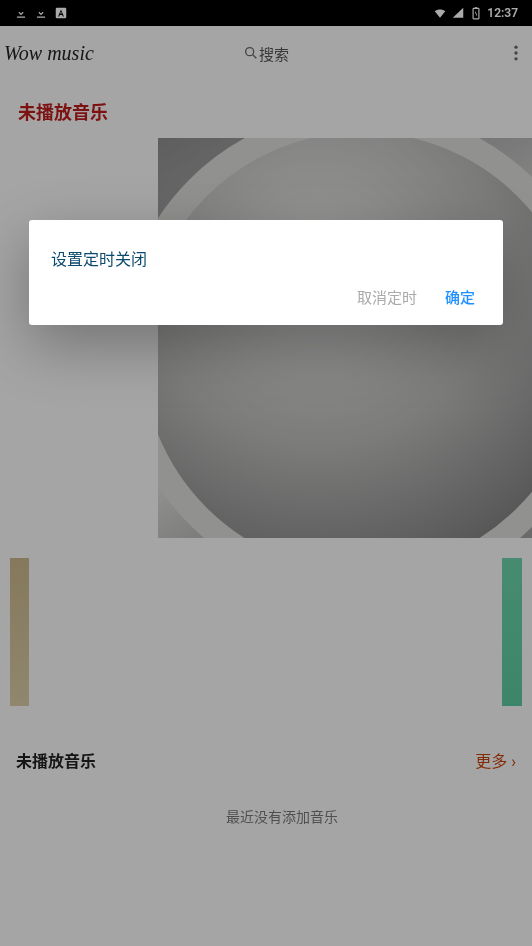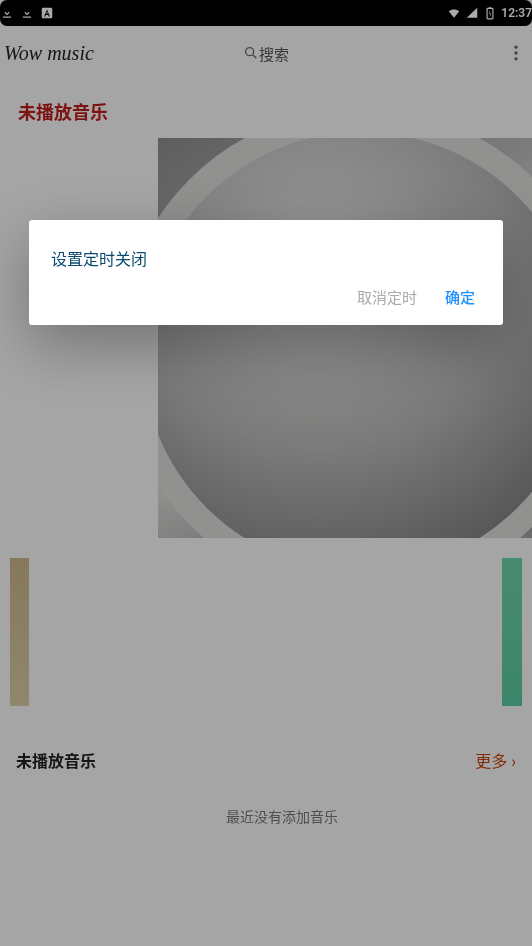--- a/index.html
+++ b/index.html
@@ -22,23 +22,22 @@
     inset: 0;
     background: rgba(0,0,0,0.33);
     z-index: 5;
   }
   .statusbar {
     height: 26px;
     background: #000;
     color: #fff;
     display: flex;
     align-items: center;
-    padding: 0 0;
+    padding: 0 14px;
     font-size: 12px;
-    border-radius: 7px;
   }
   .statusbar .left { display: flex; gap: 6px; }
   .statusbar .right { margin-left: auto; display: flex; align-items: center; gap: 4px; font-weight: 600; }
   .statusbar .ico { width: 14px; height: 14px; display: inline-flex; align-items: center; justify-content: center; }
   .topbar {
     height: 54px;
     display: flex;
     align-items: center;
     padding: 0 4px;
     color: #222;

